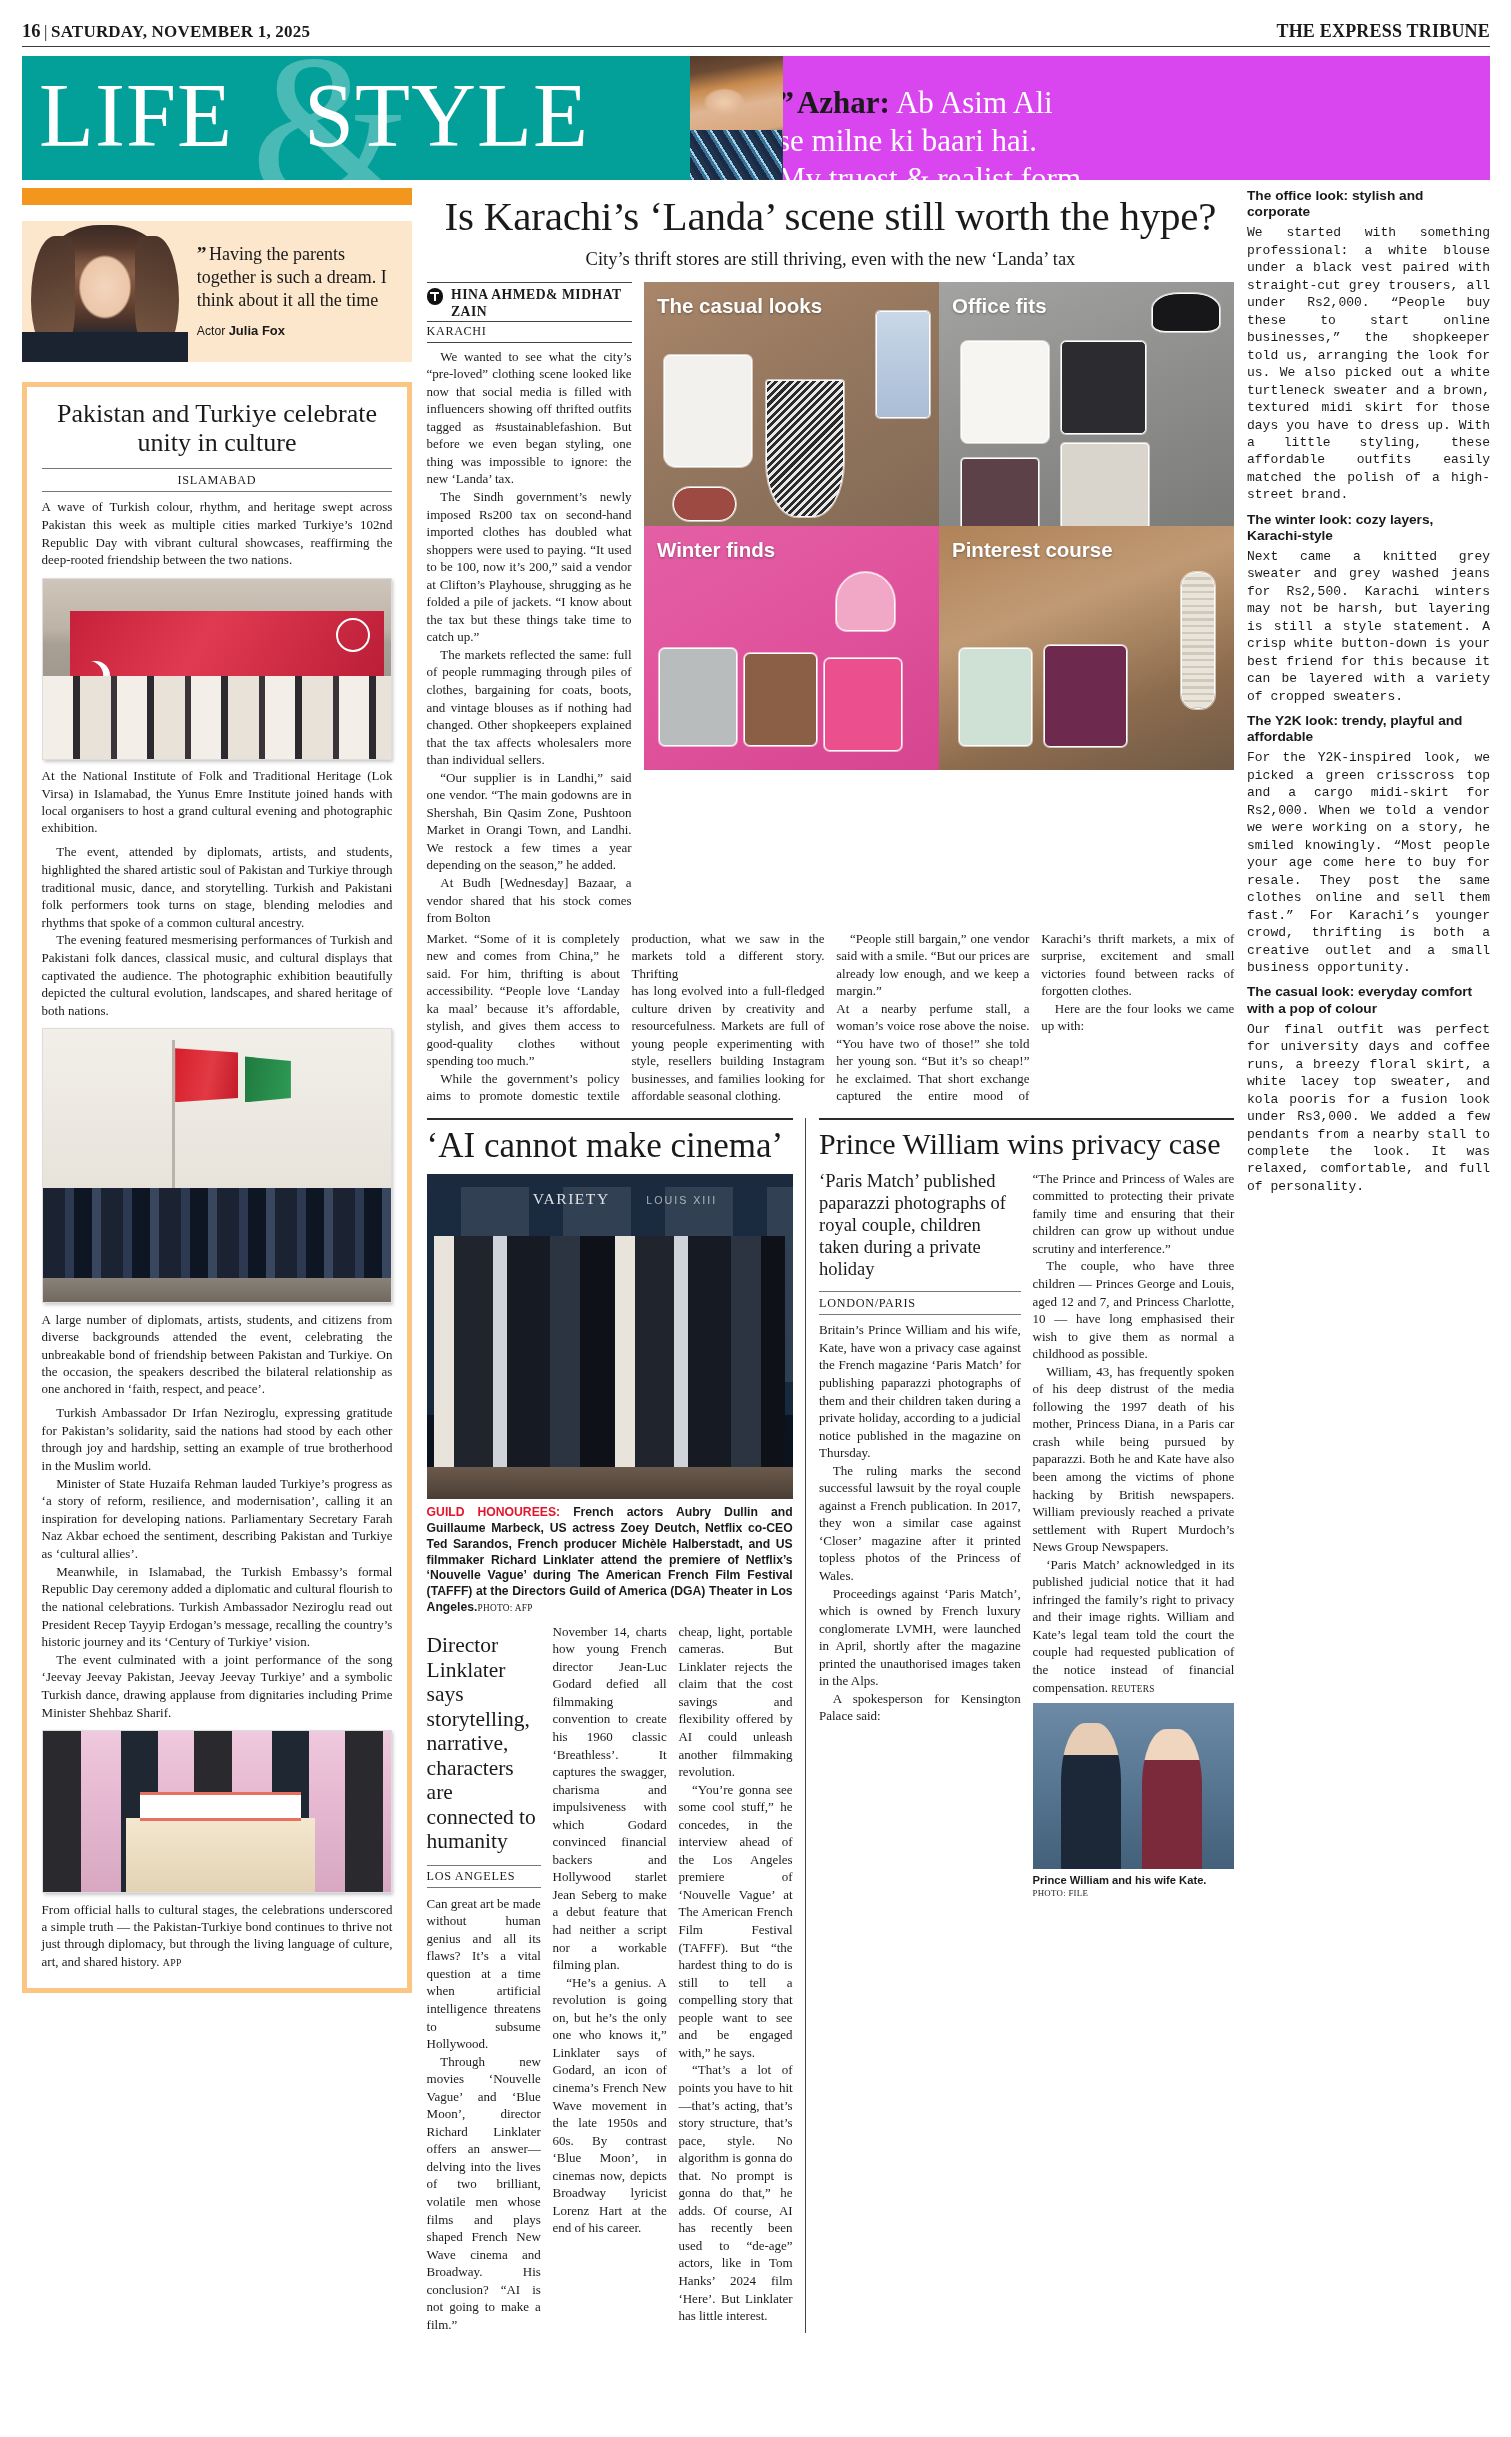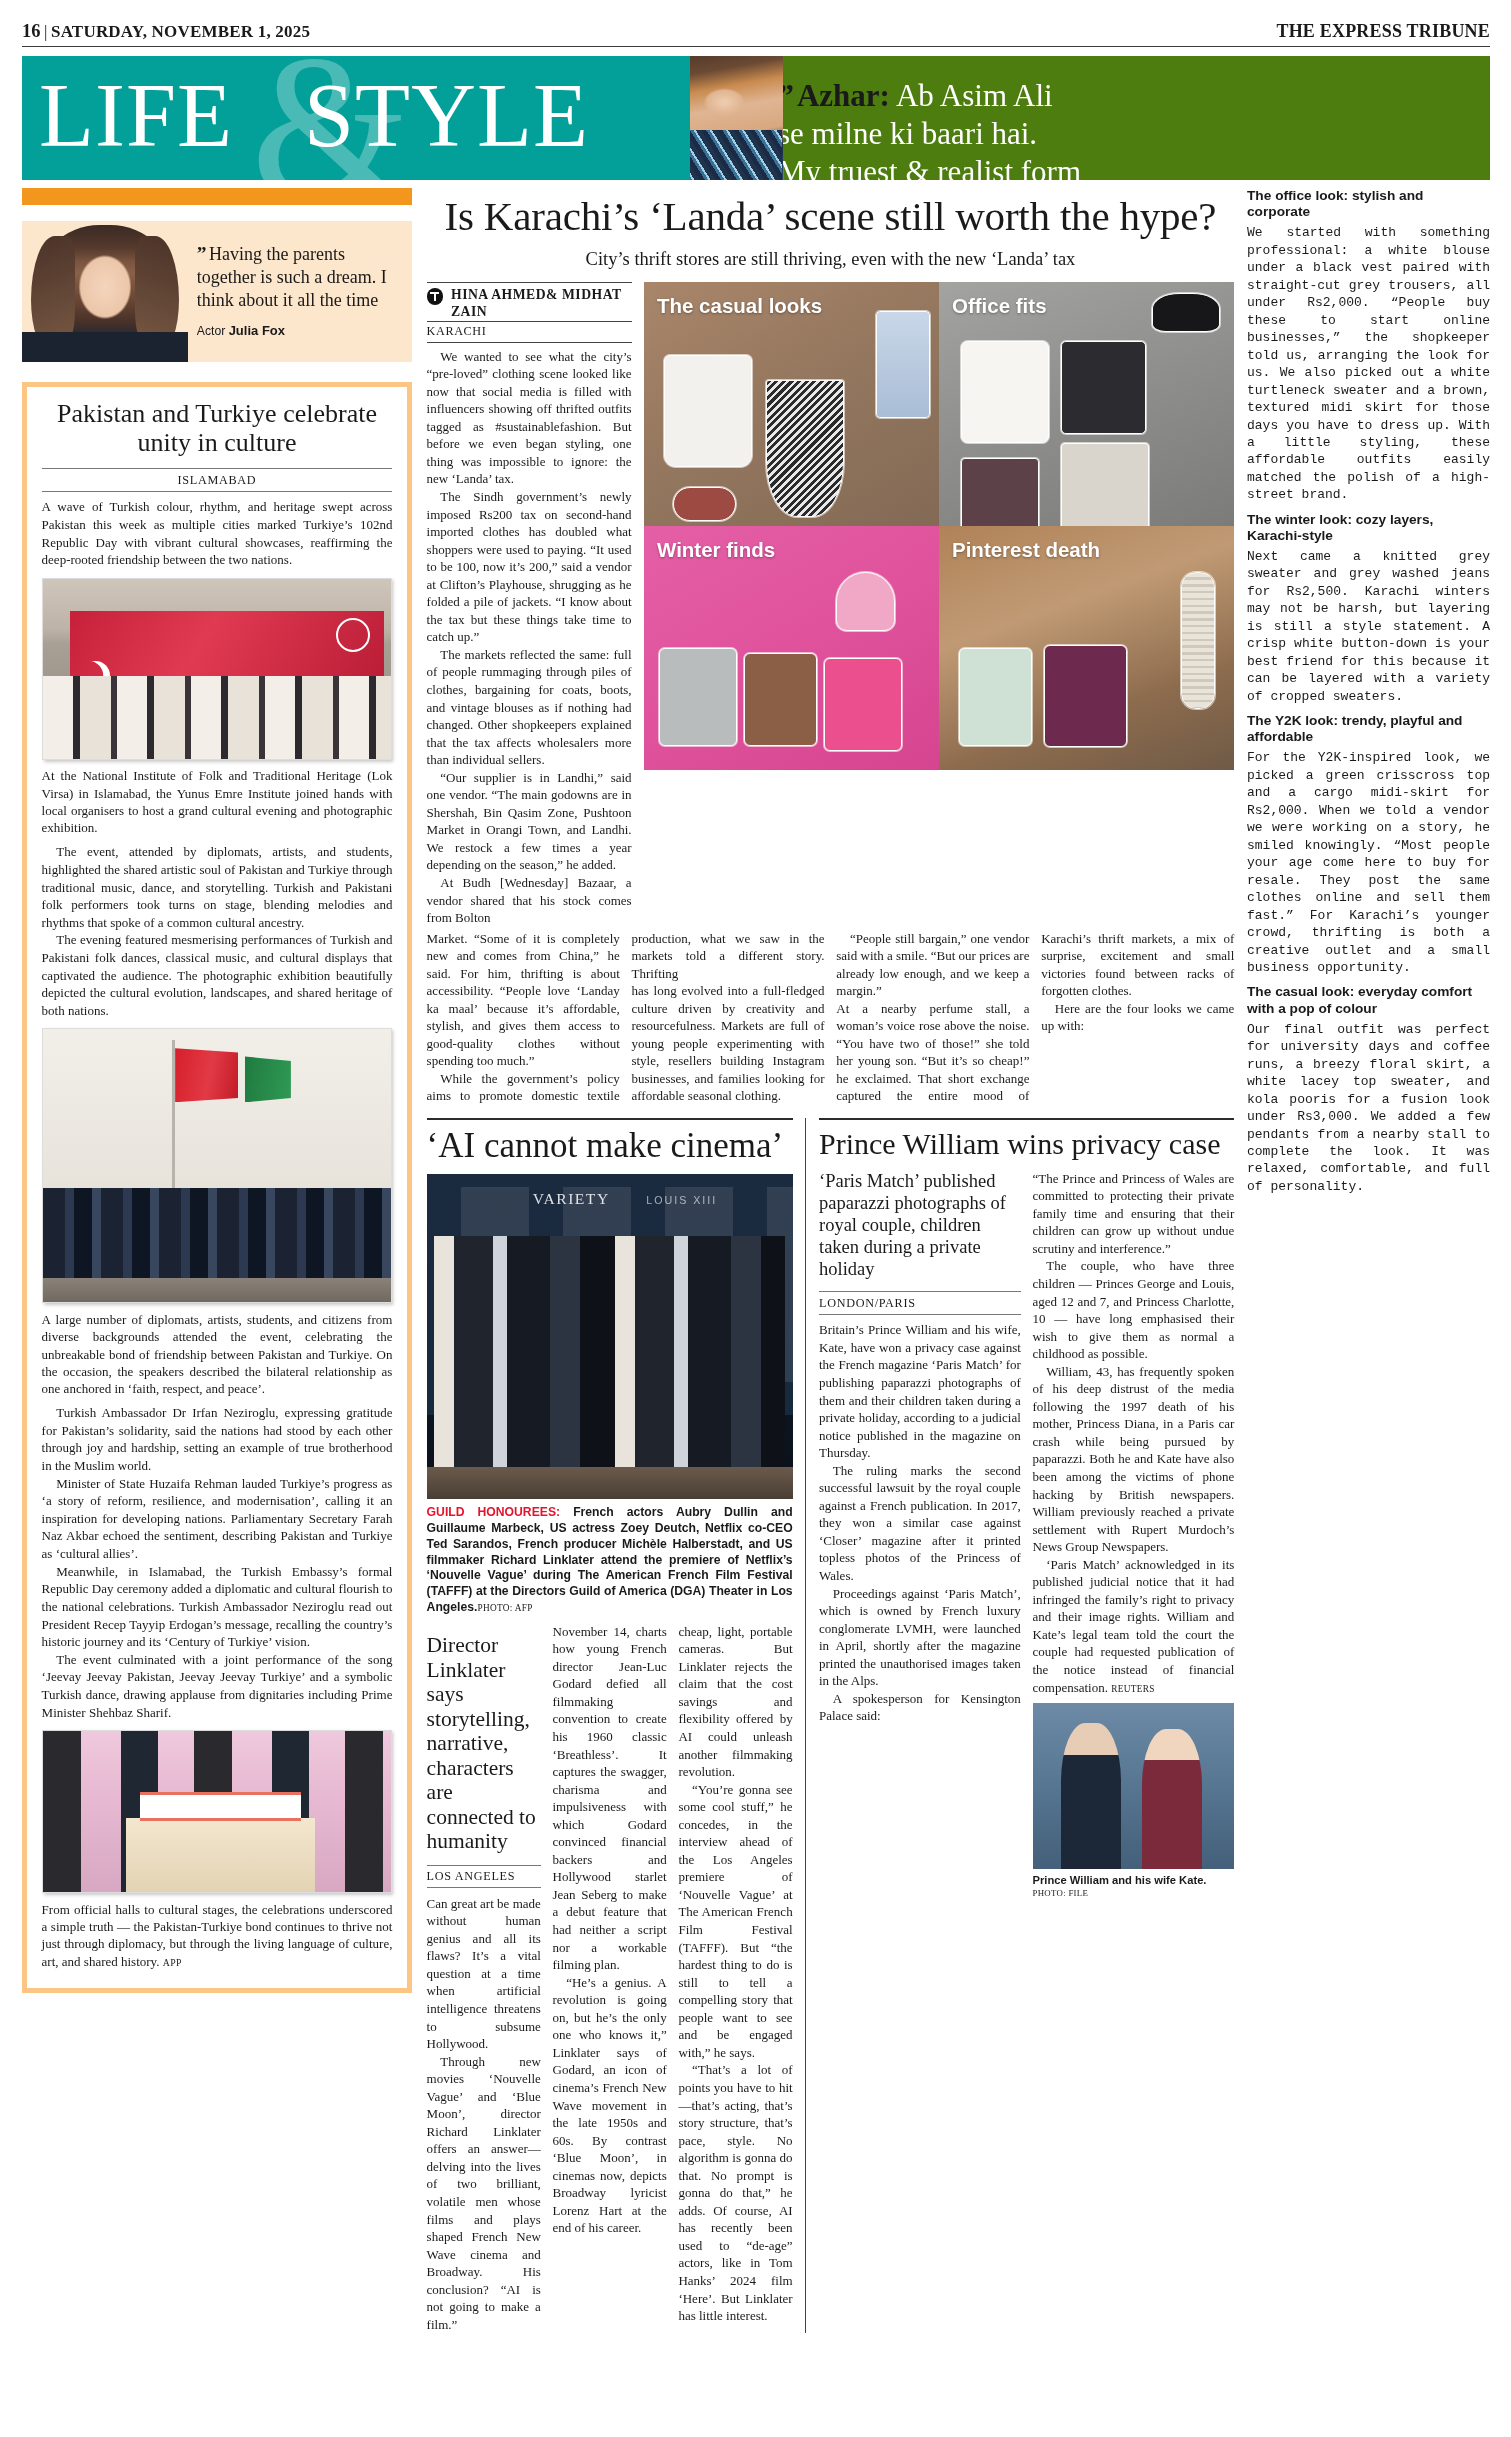--- a/index.html
+++ b/index.html
@@ -27,22 +27,22 @@
 
   
   .masthead { display: flex; height: 124px; margin-top: 8.8px; position: relative; }
   .mh-left { background: #03a09a; flex: 0 0 668px; position: relative; overflow: hidden; }
   .mh-amp { position: absolute; left: 229px; top: -32px; font-size: 205px;
     font-family: "Liberation Serif", serif; color: rgba(255,255,255,.28); line-height: 1; }
   .mh-word { position: absolute; left: 17px; top: 14.6px; font-size: 90px; line-height: 1;
     color: #fff; font-family: "Liberation Serif", serif; letter-spacing: 1px;
     white-space: nowrap; }
   .mh-word .amp-sp { opacity: 0; }
-  .mh-right { background: #4d7c0f; flex: 1; position: relative; overflow: hidden;
-    padding: 20px 0 0 88px; }
+  .mh-right { background: #d946ef; flex: 1; position: relative; overflow: hidden;
+    padding: 27px 0 0 88px; }
   .mh-photo { position: absolute; left: -29px; top: -3.9px; width: 122px; height: 132px;
     background:
       radial-gradient(ellipse 29px 19.5px at 52% 38%, #f0cdb0 0%, #e0b593 60%, rgba(224,181,147,0) 72%),
       linear-gradient(170deg, #4a3428 0%, #6b4a33 18%, #c98b4f 30%, #e0b593 44%, #d8a87f 62%, #1d2f4a 74%, #2b4d72 100%);
   }
   .mh-photo::after { content:""; position:absolute; left:8.8px; bottom:0; width:112px; height:54px;
     background: repeating-linear-gradient(58deg, #1b2b45 0 4.4px, #3a6f96 4.4px 7.3px, #9fd0e6 7.3px 9.3px, #20334d 9.3px 13.7px); }
   .mh-quote { font-family: "Liberation Serif", serif; font-size: 31px; line-height: 1.22;
     color: #fff; }
   .mh-quote .qmark { color: #1a1a1a; font-weight: bold; font-size: 32px; padding-right: 2.9px; }
@@ -409,21 +409,21 @@
               <div class="garment g-brskirt"></div>
             </div>
             <div class="cell c3">
               <div class="lbl">Winter finds</div>
               <div class="garment g-beanie"></div>
               <div class="garment g-gsweat"></div>
               <div class="garment g-brvest"></div>
               <div class="garment g-pinksw"></div>
             </div>
             <div class="cell c4">
-              <div class="lbl">Pinterest death</div>
+              <div class="lbl">Pinterest course</div>
               <div class="garment g-neck"></div>
               <div class="garment g-green"></div>
               <div class="garment g-purple"></div>
             </div>
           </div>
         </div>
       </div>
 
       <div class="cols4 justtext">
         <p class="noind">Market. “Some of it is completely new and comes from China,” he said. For him, thrifting is about accessibility. “People love ‘Landay ka maal’ because it’s affordable, stylish, and gives them access to good-quality clothes without spending too much.”</p>

